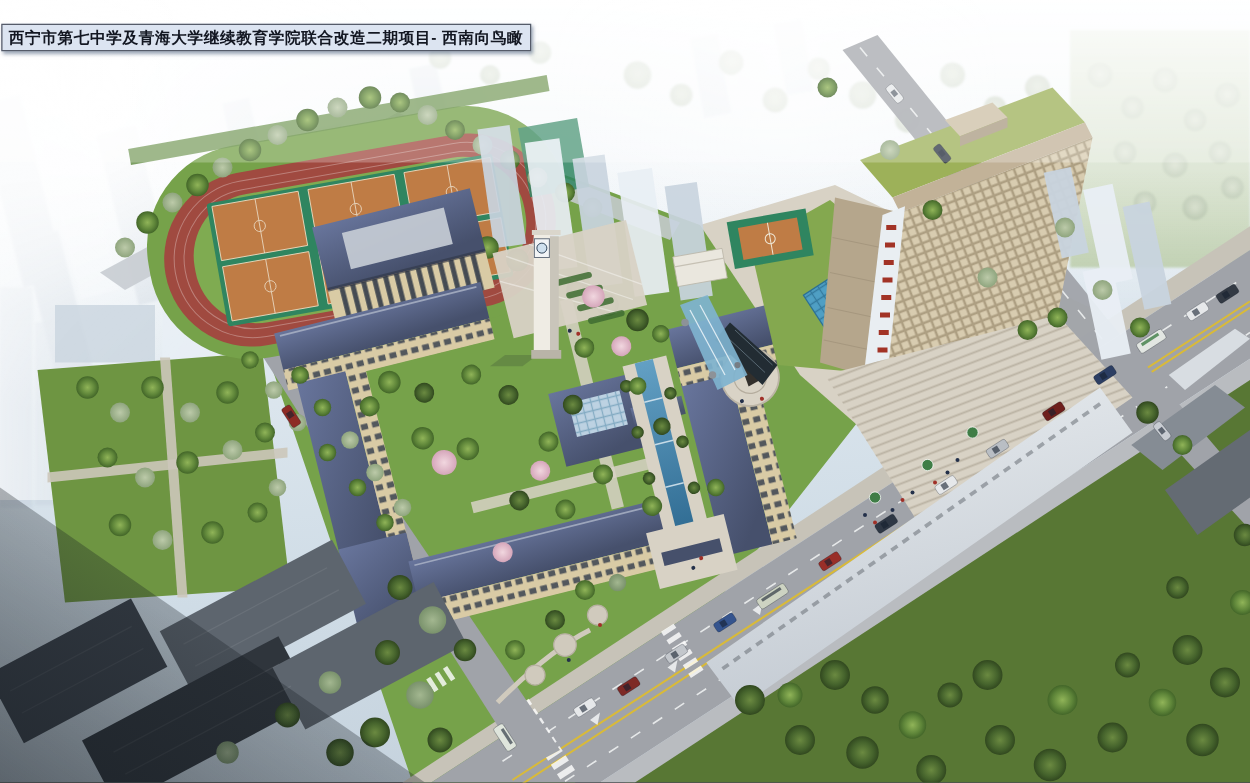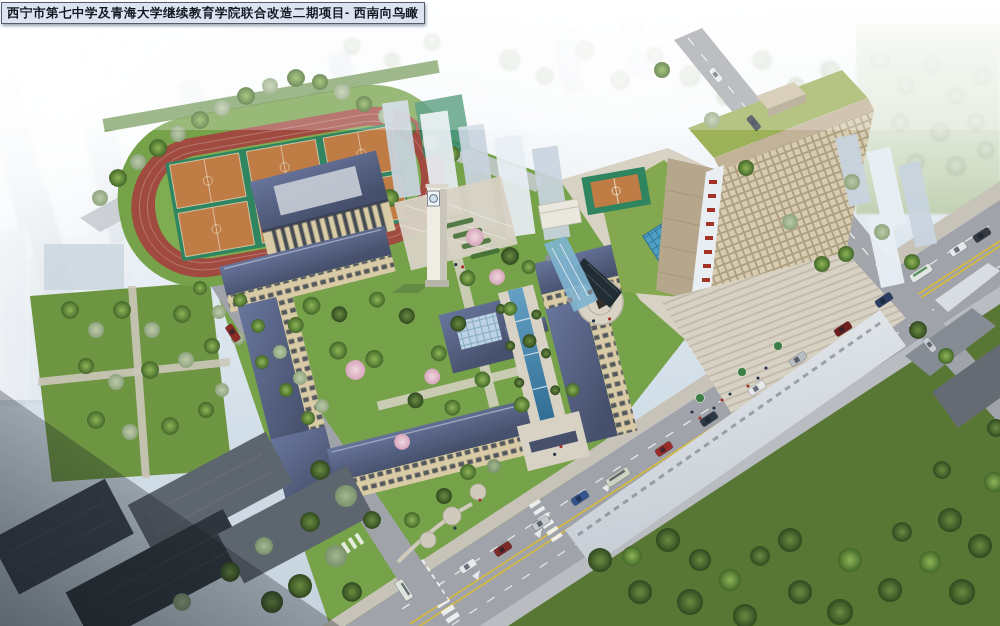--- a/index.html
+++ b/index.html
@@ -1,20 +1,20 @@
 <!DOCTYPE html>
 <html style="--c-sky-top: #f5f9fc; --c-sky-low: #cfdce6; --c-bg-building: #c9d4df; --c-bg-building-lit: #e9eff5; --c-park-green: #6e9542; --c-park-faded: #a9bf8e; --c-track-red: #a04a40; --c-field-green: #7fab51; --c-court-orange: #bf7c45; --c-court-green: #2f8560; --c-lawn: #76a24a; --c-lawn-dark: #587734; --c-roof-slate: #4e5a76; --c-wall-beige: #d9cba5; --c-window-dark: #323b4b; --c-road: #a0a3a9; --c-sidewalk: #c7c3b8; --c-plaza: #d8d2c5; --c-yellow-line: #dcbc32; --c-white-line: #f2f4f5; --c-canal-blue: #3c7ca4; --c-skylight-blue: #4f9fc4; --c-tower-face: #d8ccb0; --c-tower-side: #b5a68c; --c-tower-roof: #9db159; --c-red-accent: #a23326; --c-white-building: #dde2e7; --c-dark-block: #3b424b; --c-dark-block-lit: #5d656e; --c-title-bg: #dce4f1; --c-title-border: #555b69; --c-title-text: #131722;"><head>
 <meta charset="utf-8">
 <style>
   html,body{margin:0;padding:0;background:#222;}
   .stage{position:relative;width:1000px;height:626px;overflow:hidden;
          font-family:"Liberation Sans","DejaVu Sans",sans-serif;
          background:linear-gradient(175deg,var(--c-sky-top,#f5f9fc) 0%,var(--c-sky-low,#cfdce6) 70%,#c2cfda 100%);}
   .stage svg{position:absolute;left:0;top:0;}
-  .title-box{position:absolute;left:1px;top:2px;z-index:50;
+  .title-box{position:absolute;left:1px;top:19px;z-index:50;
     background:var(--c-title-bg,#dce4f1);
     border:1px solid var(--c-title-border,#555b69);
     color:var(--c-title-text,#131722);
     font-weight:bold;font-size:12.5px;line-height:1.45;
     padding:1px 5px;letter-spacing:.5px;
     box-shadow:1px 2px 3px rgba(70,90,120,.55);}
   .bgb{fill:var(--c-bg-building,#c9d4df)} .bgl{fill:var(--c-bg-building-lit,#e9eff5)}
   .lawn{fill:var(--c-lawn,#76a24a)} .lawnD{fill:var(--c-lawn-dark,#587734)}
   .park{fill:var(--c-park-green,#6e9542)} .parkF{fill:var(--c-park-faded,#a9bf8e)}
   .road{fill:var(--c-road,#a0a3a9)} .sw{fill:var(--c-sidewalk,#c7c3b8)} .plaza{fill:var(--c-plaza,#d8d2c5)}

